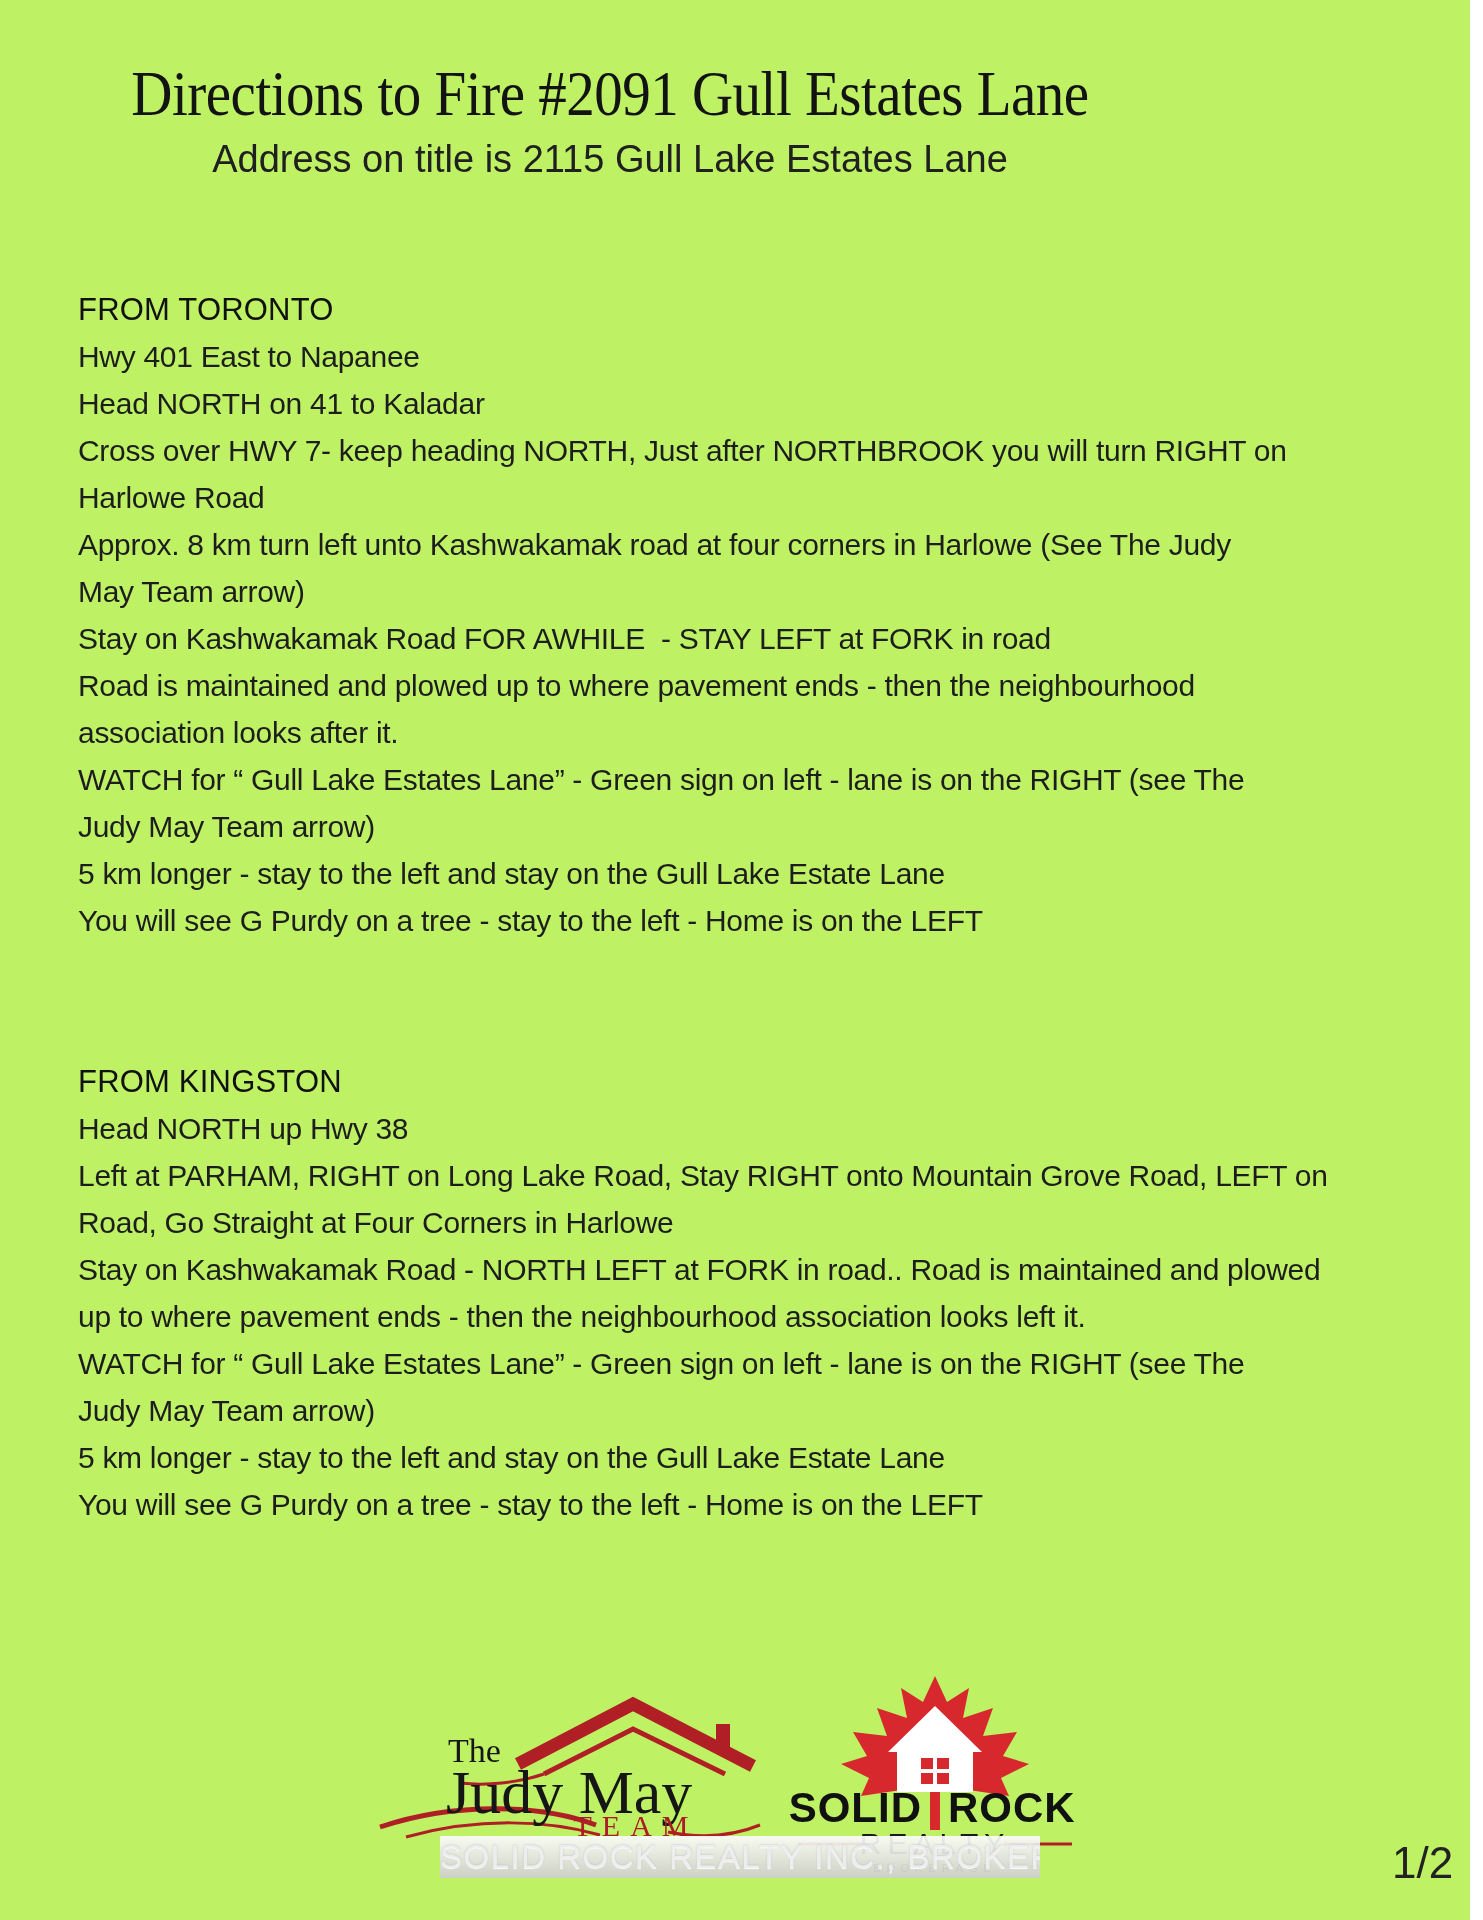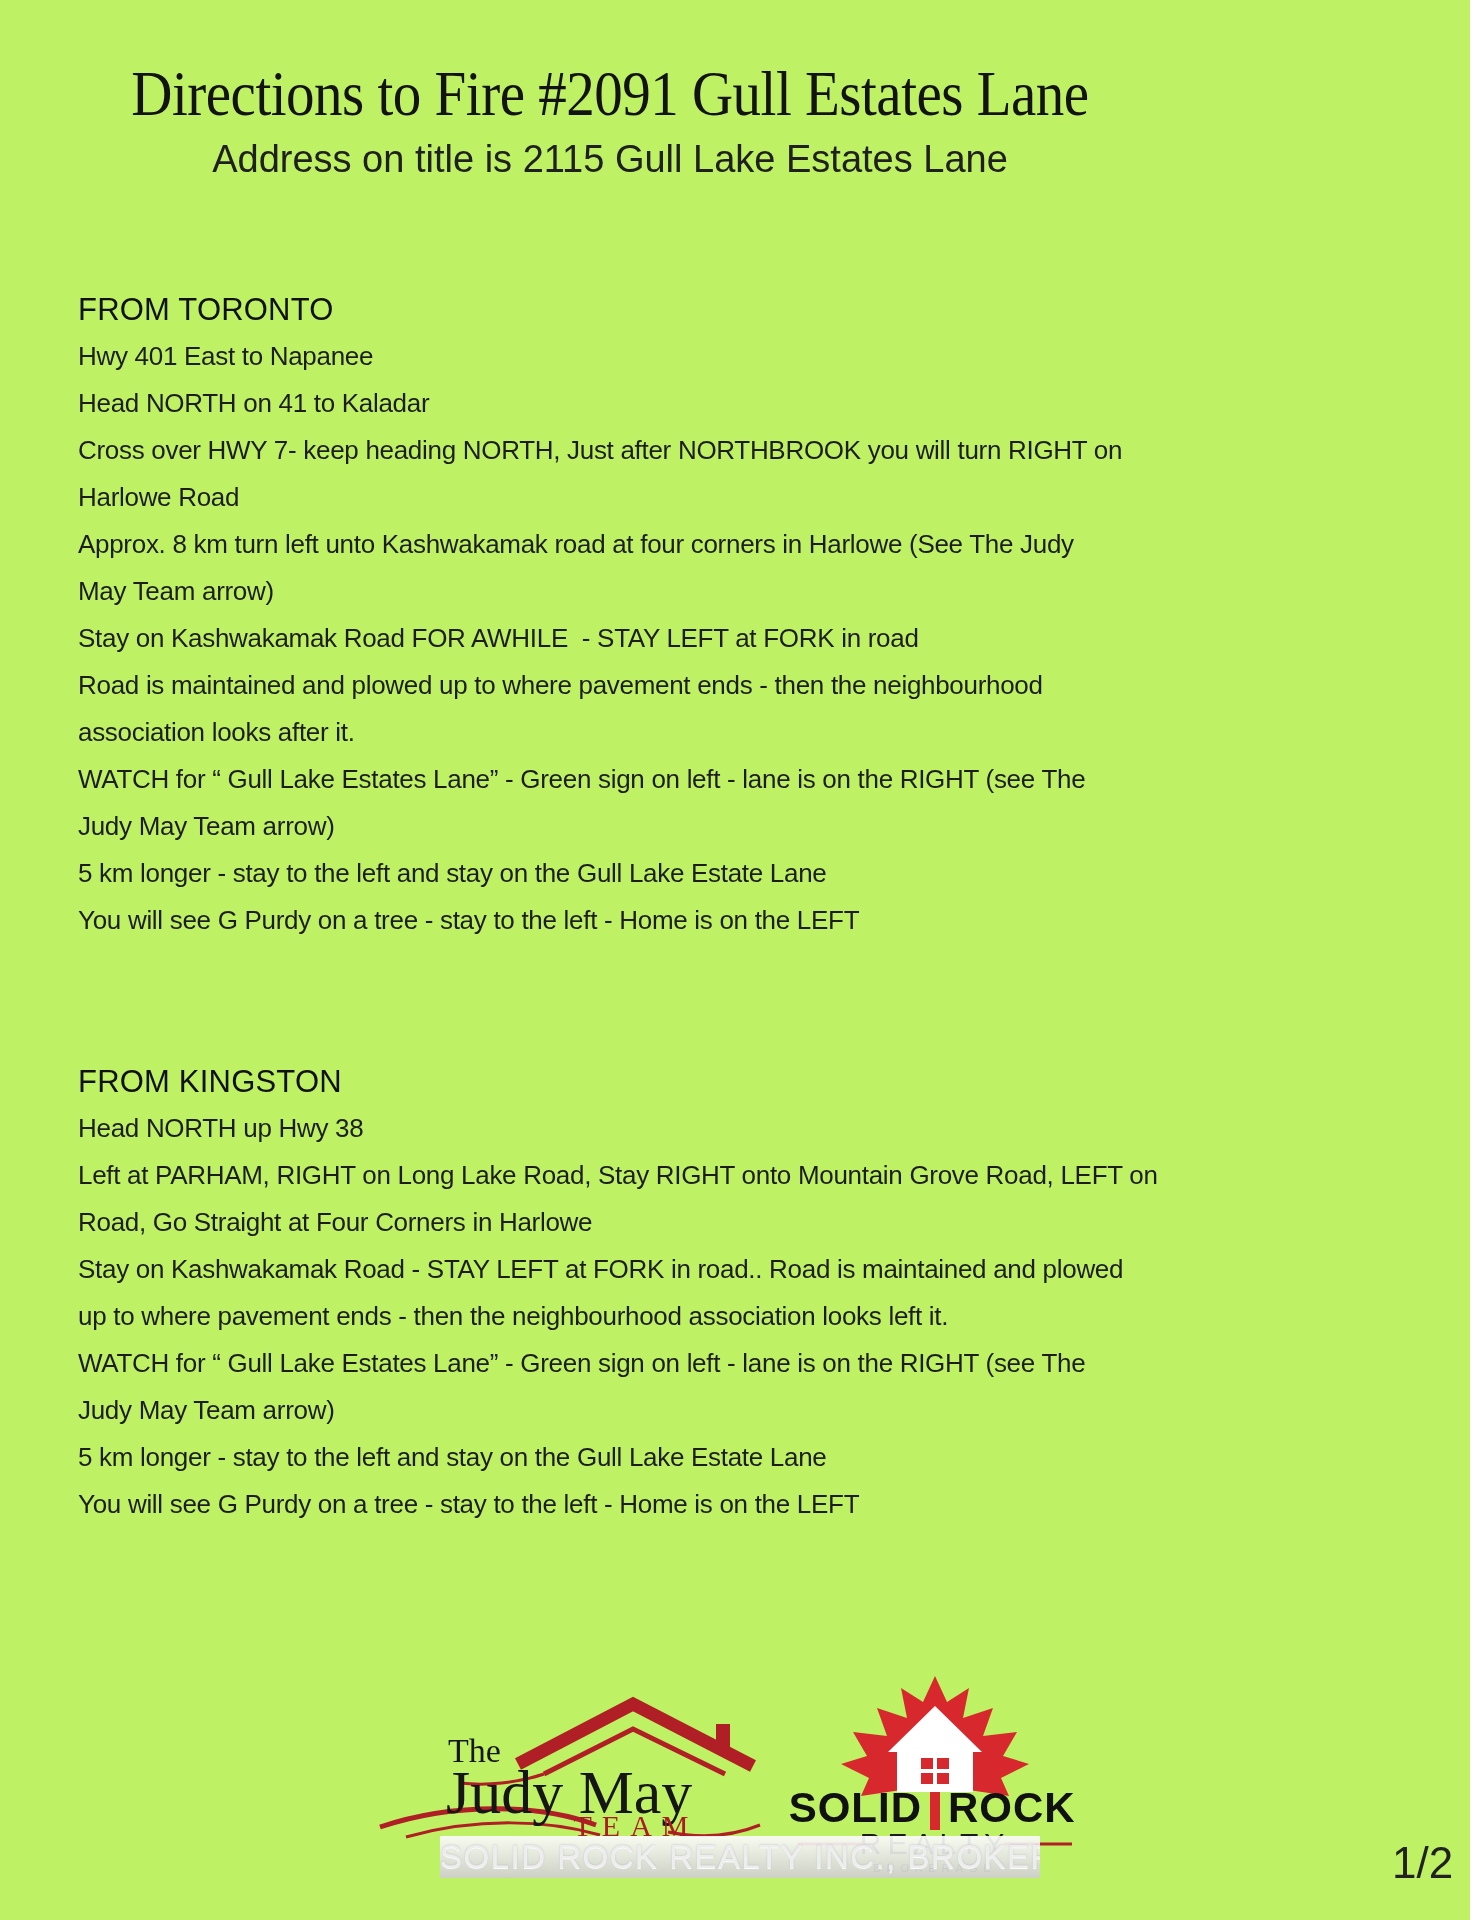--- a/index.html
+++ b/index.html
@@ -45,21 +45,21 @@
   section.dir-section + section.dir-section{margin-top:114px;}
   .sec-heading{
     margin:0;
     font-size:31px;
     font-weight:400;
     line-height:47px;
     color:#111111;
     letter-spacing:0.2px;
   }
   .line{
-    font-size:26px;
+    font-size:30px;
     line-height:47px;
     letter-spacing:-0.3px;
     white-space:pre;
     color:#1d1d1d;
   }
   
   .logo-judy{position:absolute;left:368px;top:1686px;width:400px;height:165px;}
   .logo-solidrock{position:absolute;left:790px;top:1672px;width:290px;height:205px;}
   .watermark{
     position:absolute;
@@ -116,21 +116,21 @@
           <div class="line">5 km longer - stay to the left and stay on the Gull Lake Estate Lane</div>
           <div class="line">You will see G Purdy on a tree - stay to the left - Home is on the LEFT</div>
         </div>
     </section>
     <section class="dir-section">
       <h2 class="sec-heading">FROM KINGSTON</h2>
       <div class="lines">
           <div class="line">Head NORTH up Hwy 38</div>
           <div class="line">Left at PARHAM, RIGHT on Long Lake Road, Stay RIGHT onto Mountain Grove Road, LEFT on</div>
           <div class="line">Road, Go Straight at Four Corners in Harlowe</div>
-          <div class="line">Stay on Kashwakamak Road - STAY LEFT at FORK in road.. Road is maintained and plowed</div>
+          <div class="line">Stay on Kashwakamak Road - NORTH LEFT at FORK in road.. Road is maintained and plowed</div>
           <div class="line">up to where pavement ends - then the neighbourhood association looks left it.</div>
           <div class="line">WATCH for “ Gull Lake Estates Lane” - Green sign on left - lane is on the RIGHT (see The</div>
           <div class="line">Judy May Team arrow)</div>
           <div class="line">5 km longer - stay to the left and stay on the Gull Lake Estate Lane</div>
           <div class="line">You will see G Purdy on a tree - stay to the left - Home is on the LEFT</div>
         </div>
     </section>
   </main>
 
   <svg class="logo-judy" viewBox="0 0 400 165" xmlns="http://www.w3.org/2000/svg">

